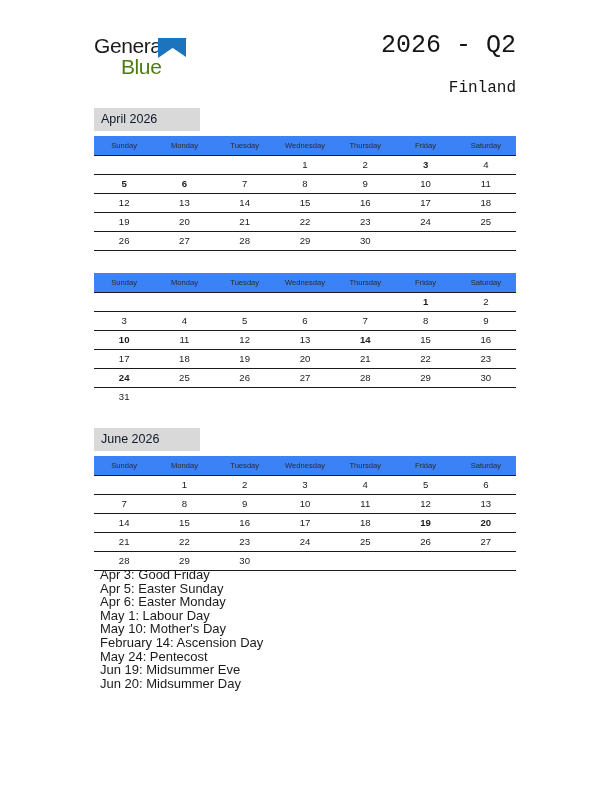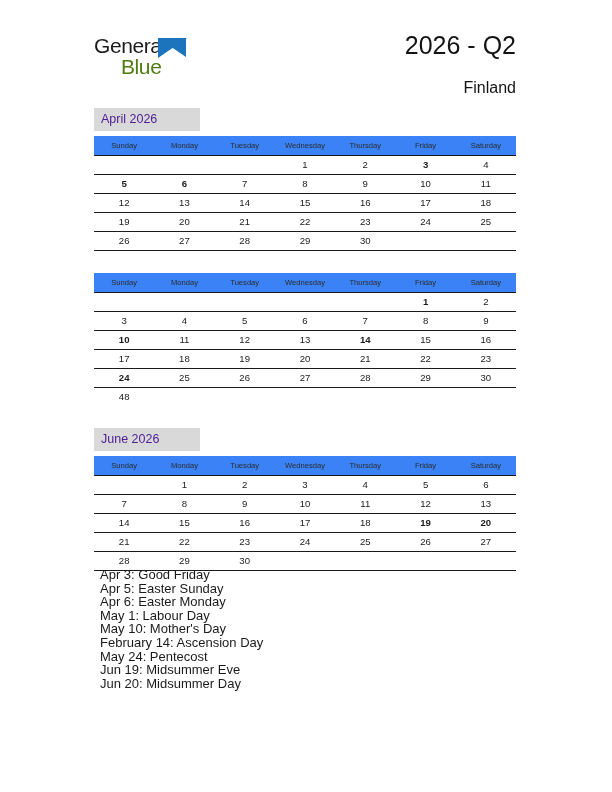--- a/index.html
+++ b/index.html
@@ -57,20 +57,21 @@
     left: 64px;
     top: 4px;
     width: 29px;
     height: 20px;
   }
   .title-block {
     position: absolute;
     right: 96px;
     top: 30px;
     text-align: right;
+    font-family: Liberation Mono, monospace;
   }
   .title-main {
     font-size: 25px;
     color: #141414;
     line-height: 31px;
     white-space: nowrap;
   }
   .title-sub {
     font-size: 16px;
     color: #141414;
@@ -86,21 +87,21 @@
     top: 108px;
     width: 422px;
   }
   .month-block {
     margin-bottom: 22px;
   }
   .month-title {
     display: inline-block;
     background: #d9d9d9;
     font-size: 12.5px;
-    color: #4c1d95;
+    color: #0f172a;
     padding: 4px 9px 4px 7px;
     min-width: 106px;
     box-sizing: border-box;
     line-height: 15px;
   }
   table.cal {
     border-collapse: collapse;
     width: 422px;
     margin-top: 5px;
     table-layout: fixed;
@@ -285,21 +286,21 @@
           <tr>
             <td class="holiday">24</td>
             <td>25</td>
             <td>26</td>
             <td>27</td>
             <td>28</td>
             <td>29</td>
             <td>30</td>
           </tr>
           <tr class="tail-row">
-            <td>48</td>
+            <td>31</td>
             <td></td>
             <td></td>
             <td></td>
             <td></td>
             <td></td>
             <td></td>
           </tr>
         </tbody>
       </table></div>
     <div class="month-block"><div class="month-title">June 2026</div><table class="cal">

